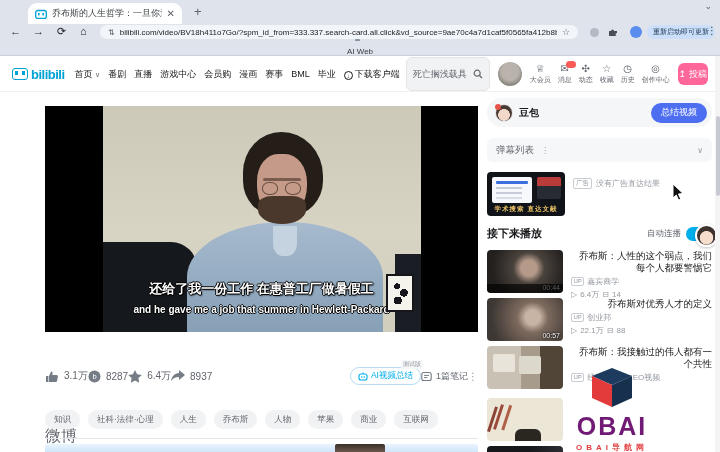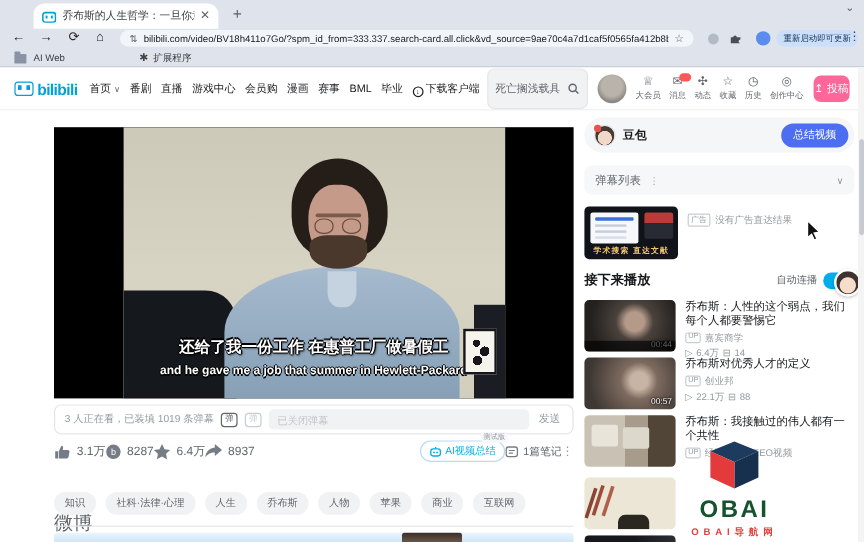--- a/index.html
+++ b/index.html
@@ -17,21 +17,21 @@
   .urlpill{position:absolute;left:100px;top:25px;width:478px;height:14px;background:#f2f5fa;border-radius:8px;display:flex;align-items:center;padding:0 8px;gap:5px;}
   .siteicon{font-size:8px;color:#5f6368;}
   .url{font-size:8px;color:#202124;white-space:nowrap;overflow:hidden;flex:1;}
   .urlstar{font-size:9px;color:#5f6368;}
   .extdot{position:absolute;left:590px;top:28px;width:9px;height:9px;border-radius:50%;background:#b4bac4;}
   .puzzle{position:absolute;left:608px;top:27px;width:10px;height:10px;}
   .chravatar{position:absolute;left:630px;top:26px;width:12px;height:12px;border-radius:50%;background:#5b8def;}
   .updatepill{position:absolute;left:647px;top:25px;height:14px;background:#cbdffb;border-radius:8px;display:flex;align-items:center;padding:0 6px;}
   .updatepill span{font-size:7px;color:#17324d;white-space:nowrap;}
   .chrmenu{position:absolute;left:707px;top:25px;font-size:10px;color:#3c4043;}
-  .bmrow{position:absolute;left:0;top:41px;width:720px;height:15px;display:flex;align-items:center;padding:0 12px;gap:6px;}
+  .bmrow{position:absolute;left:0;top:41px;width:720px;height:15px;display:flex;align-items:center;padding:0 12px;gap:6px;flex-direction:column;}
   .bmfolder{width:10px;height:8px;background:#8a93a3;border-radius:1px;position:relative;}
   .bmfolder::before{content:"";position:absolute;left:0;top:-2px;width:5px;height:2px;background:#8a93a3;border-radius:1px 1px 0 0;}
   .bmlabel{font-size:8px;color:#3c4043;}
   .bmext{margin-left:56px;display:flex;align-items:center;gap:4px;}
   .bmexticon{font-size:9px;color:#444;}
 
   
   .bheader{position:absolute;left:0;top:57px;width:720px;height:35px;background:#fff;border-bottom:1px solid #f0f1f2;display:flex;align-items:center;padding:0 12px;}
   .blogo{display:flex;align-items:center;gap:3px;margin-right:10px;}
   .blogo-tv{width:16px;height:12px;border:1.6px solid #00a1d6;border-radius:3px;position:relative;}
@@ -126,37 +126,37 @@
   .ad-desc{font-size:8px;color:#9499a0;}
   .nextrow{position:absolute;left:0;top:130px;width:225px;display:flex;align-items:center;}
   .next-lb{font-size:11px;font-weight:bold;color:#18191c;}
   .auto-lb{margin-left:auto;font-size:8.5px;color:#61666d;margin-right:5px;}
   .toggle{width:26px;height:14px;background:#00aeec;border-radius:8px;position:relative;}
   .toggle::after{content:"";position:absolute;right:2px;top:2px;width:10px;height:10px;background:#fff;border-radius:50%;}
   .vitem{position:absolute;left:0;width:225px;display:flex;gap:8px;}
   .vthumb{width:76px;height:43px;border-radius:4px;flex:none;position:relative;overflow:hidden;}
   .vdur{position:absolute;right:3px;bottom:2px;font-size:7px;color:#fff;text-shadow:0 0 2px #000,0 0 2px #000;}
   .vmeta{flex:1;min-width:0;}
-  .vtitle{font-size:9.5px;color:#18191c;line-height:1.25;max-height:24px;overflow:hidden;}
+  .vtitle{font-size:9.5px;color:#18191c;line-height:1.25;max-height:24px;overflow:hidden;text-align:right;}
   .vrow{margin-top:2px;display:flex;align-items:center;gap:3px;font-size:8px;color:#9499a0;white-space:nowrap;}
   .upbadge{font-size:6px;color:#9499a0;border:1px solid #c9ccd0;border-radius:2px;padding:0 1.5px;line-height:7px;}
   .mic{font-size:8px;color:#9499a0;}
   .t1{background:radial-gradient(circle at 55% 42%,#b59a8a 0 16%,#4a423c 32%,#23201e 75%);}
   .t1::after{content:"";position:absolute;left:0;right:0;bottom:0;height:9px;background:rgba(0,0,0,.65);}
   .t2{background:radial-gradient(circle at 60% 45%,#c8b4a4 0 14%,#7d6a5e 30%,#3e3834 80%);}
   .t3{background:linear-gradient(90deg,#c9c2b4 0 45%,#a79c8c 45% 70%,#514538 70%);}
   .t3::before{content:"";position:absolute;left:6px;top:8px;width:22px;height:18px;background:#e8e4da;border-radius:2px;box-shadow:26px 2px 0 #ddd8cc;}
   .t4{background:#ece6d6;}
   .t4::before{content:"";position:absolute;left:10px;top:6px;width:3px;height:26px;background:#9c4a3a;transform:rotate(18deg);box-shadow:8px -2px 0 #b06048, -5px 4px 0 #8a4334;}
   .t4::after{content:"";position:absolute;left:28px;bottom:0;width:26px;height:12px;background:#2a2620;border-radius:6px 6px 0 0;}
   .t5{background:linear-gradient(90deg,#17181c 0 55%,#2c2e34);}
 
   
   .obai{position:absolute;left:552px;top:366px;width:120px;text-align:center;}
-  .obai-brand{font-size:20px;font-weight:bold;color:#14532d;letter-spacing:2px;line-height:1;margin-top:2px;}
+  .obai-brand{font-size:25px;font-weight:bold;color:#701a75;letter-spacing:2px;line-height:1;margin-top:2px;}
   .obai-cap{font-size:8px;font-weight:bold;color:#e34040;letter-spacing:4px;margin-top:3px;}
 
   
   .cursor{position:absolute;left:672px;top:183px;}
   .floatgirl{position:absolute;left:695px;top:224px;width:23px;height:23px;border-radius:50%;background:radial-gradient(circle at 50% 62%,#f6ddcb 0 42%,#3f3330 47%);border:2px solid #fff;box-shadow:0 1px 3px rgba(0,0,0,.25);}
   .scrollbar{position:absolute;right:0;top:56px;width:5px;height:396px;background:#f4f4f5;}
   .scrollthumb{position:absolute;right:0.5px;top:60px;width:4px;height:80px;background:#c7cbd1;border-radius:2px;}
 </style>
 </head>
 <body>
@@ -271,27 +271,20 @@
       <div class="brow"></div>
       <div class="glassL"></div>
       <div class="glassR"></div>
       <div class="beard"></div>
     </div>
     <div class="sub-cn">还给了我一份工作 在惠普工厂做暑假工</div>
     <div class="sub-en">and he gave me a job that summer in Hewlett-Packard</div>
     <div class="stamp"></div>
   </div>
 
-  <div class="dmbar">
-    <span class="dm-status">3 人正在看，已装填 1019 条弹幕</span>
-    <span class="dm-ic">弹</span>
-    <span class="dm-ic off">弹</span>
-    <input class="dm-input" placeholder="已关闭弹幕" style="">
-    <button class="dm-send">发送</button>
-  </div>
 
   <div class="stats">
     <span class="stat">
       <svg width="14" height="13" viewBox="0 0 14 13">
           <path d="M1 6h2.4v6H1zM4 12V6l2.2-4.6c.9 0 1.5.7 1.4 1.6L7.3 5h4.2c.9 0 1.6.8 1.4 1.7l-.8 4C12 11.5 11.3 12 10.5 12z" fill="#757c85"></path>
         </svg>
       <span class="stat-n">3.1万</span>
     </span>
     <span class="stat">
       <svg width="13" height="13" viewBox="0 0 13 13">

